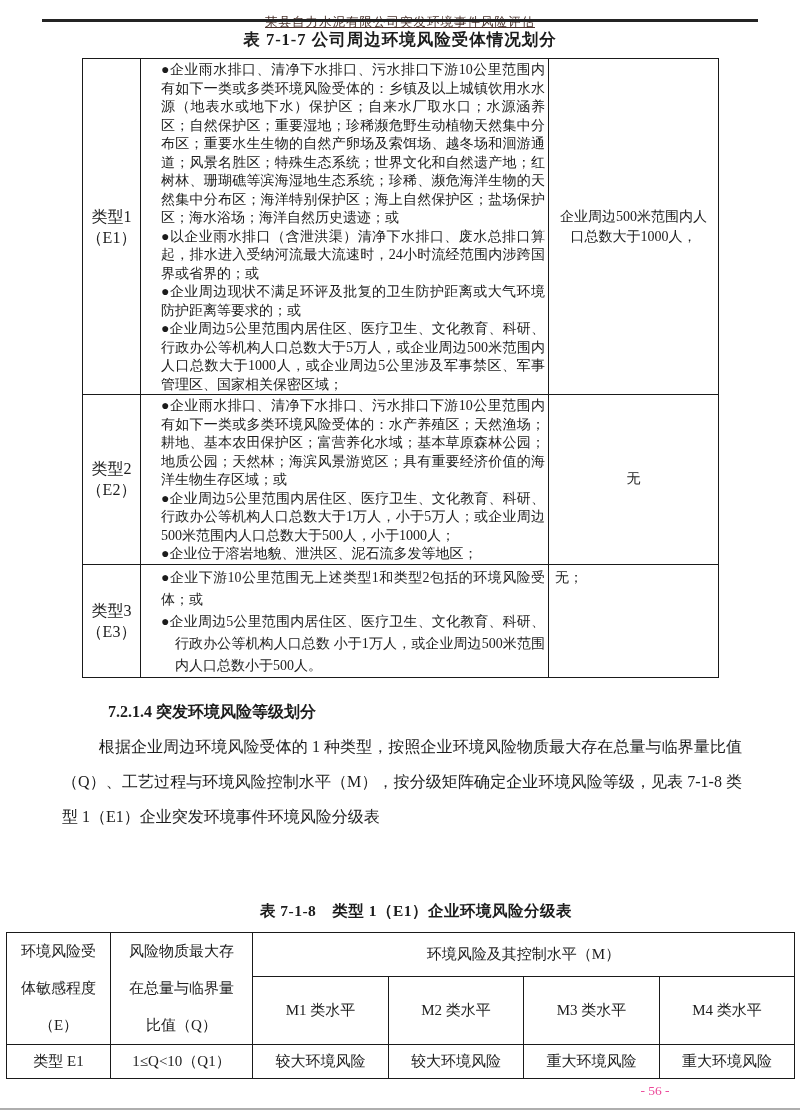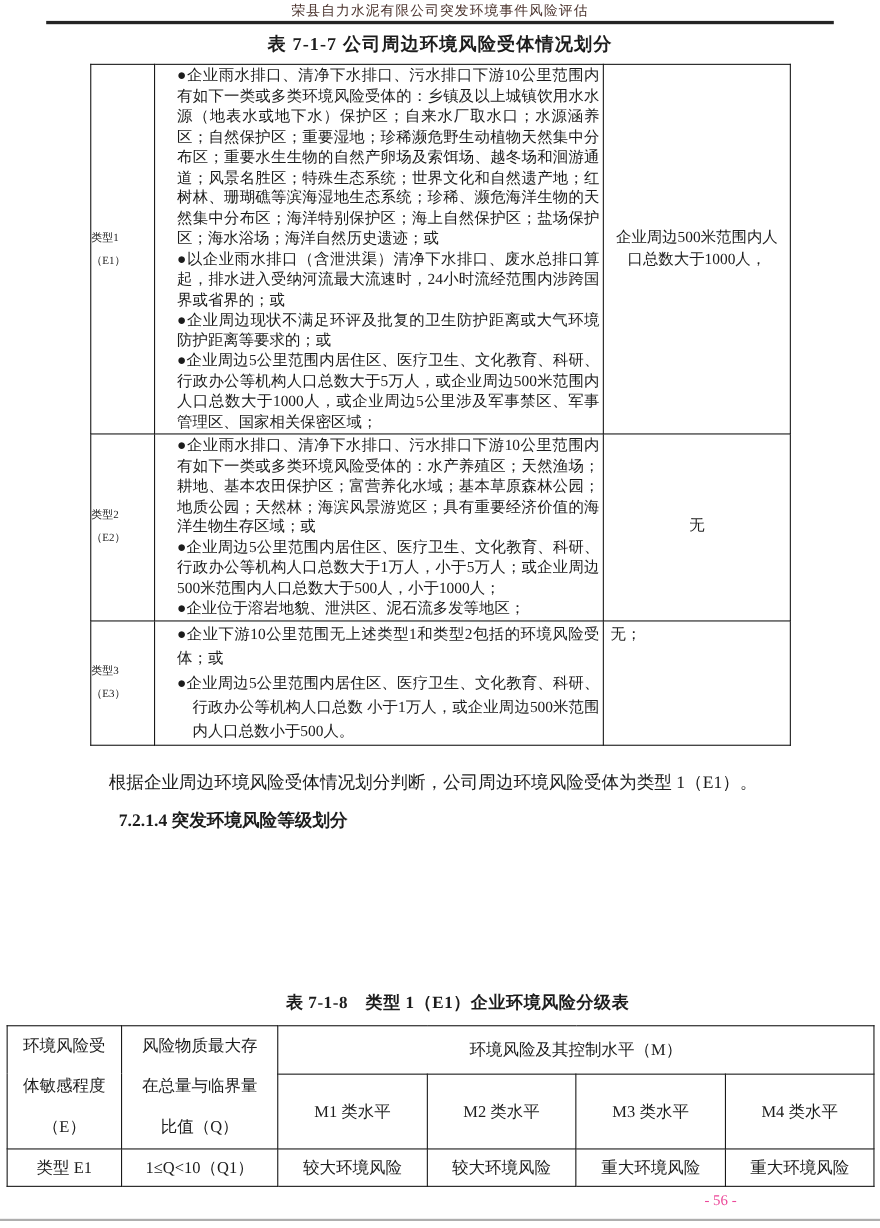--- a/index.html
+++ b/index.html
@@ -6,40 +6,41 @@
   html,body { width:800px; height:1116px; }
   body {
     position:relative;
     width:800px; height:1116px;
     background:#ffffff;
     font-family:"Liberation Serif","DejaVu Serif",serif;
     color:#1c1c1c;
     overflow:hidden;
   }
   .doc-header {
-    position:absolute; top:2px; left:0; width:800px;
+    position:absolute; top:14px; left:0; width:800px;
     text-align:center; font-size:12.5px; color:#4a322c;
     letter-spacing:1px;
+    text-decoration:underline;
   }
   .header-rule {
     position:absolute; top:19px; left:42px; width:716px; height:2.5px;
     background:#242424;
   }
   .table1-title {
     position:absolute; top:29px; left:0; width:800px;
     text-align:center; font-size:16.5px; font-weight:bold; letter-spacing:1px;
   }
   table { border-collapse:collapse; table-layout:fixed; }
   td { border:1.4px solid #1a1a1a; vertical-align:middle; }
   .t1 {
     position:absolute; top:58px; left:82px; width:636px;
   }
   .t1 .hd { text-align:center; font-size:14.5px; }
   .t1 .cat {
-    font-size:10px; white-space:pre-line; line-height:21px;
+    text-align:center; font-size:16px; white-space:pre-line; line-height:21px;
   }
   .t1 .sit { vertical-align:top; padding:2px 3px 0 20px; }
   .t1 .sit .bullet {
     font-size:14px; line-height:18.5px; text-align:justify; text-justify:inter-ideograph;
   }
   .t1 .sit-r3 .bullet { line-height:22px; }
   .t1 .hang { padding-left:14px; text-indent:-14px; }
   .t1 .comp {
     text-align:center; font-size:14px; line-height:20px; padding:2px 6px;
   }
@@ -114,22 +115,22 @@
     <td class="sit sit-r3">
       <div class="bullet">●企业下游10公里范围无上述类型1和类型2包括的环境风险受体；或</div>
       <div class="bullet hang">●企业周边5公里范围内居住区、医疗卫生、文化教育、科研、行政办公等机构人口总数  小于1万人，或企业周边500米范围内人口总数小于500人。</div>
     </td>
     <td class="comp comp-top">无；</td>
   </tr>
 </tbody>
   </table>
 
 <div class="body-section">
-  <div class="para">根据企业周边环境风险受体情况划分判断，公司周边环境风险受体为类型 1（E1）。</div>
   <div class="section-heading">7.2.1.4 突发环境风险等级划分</div>
+  <div class="para">根据企业周边环境风险受体的 1 种类型，按照企业环境风险物质最大存在总量与临界量比值（Q）、工艺过程与环境风险控制水平（M），按分级矩阵确定企业环境风险等级，见表 7-1-8 类型 1（E1）企业突发环境事件环境风险分级表</div>
 </div>
 
 <div class="table2-title">表 7-1-8　类型 1（E1）企业环境风险分级表</div>
 
 <table class="t2">
   <colgroup>
       <col style="width:104px">
       <col style="width:142px">
       <col style="width:136px">
       <col style="width:135px">

